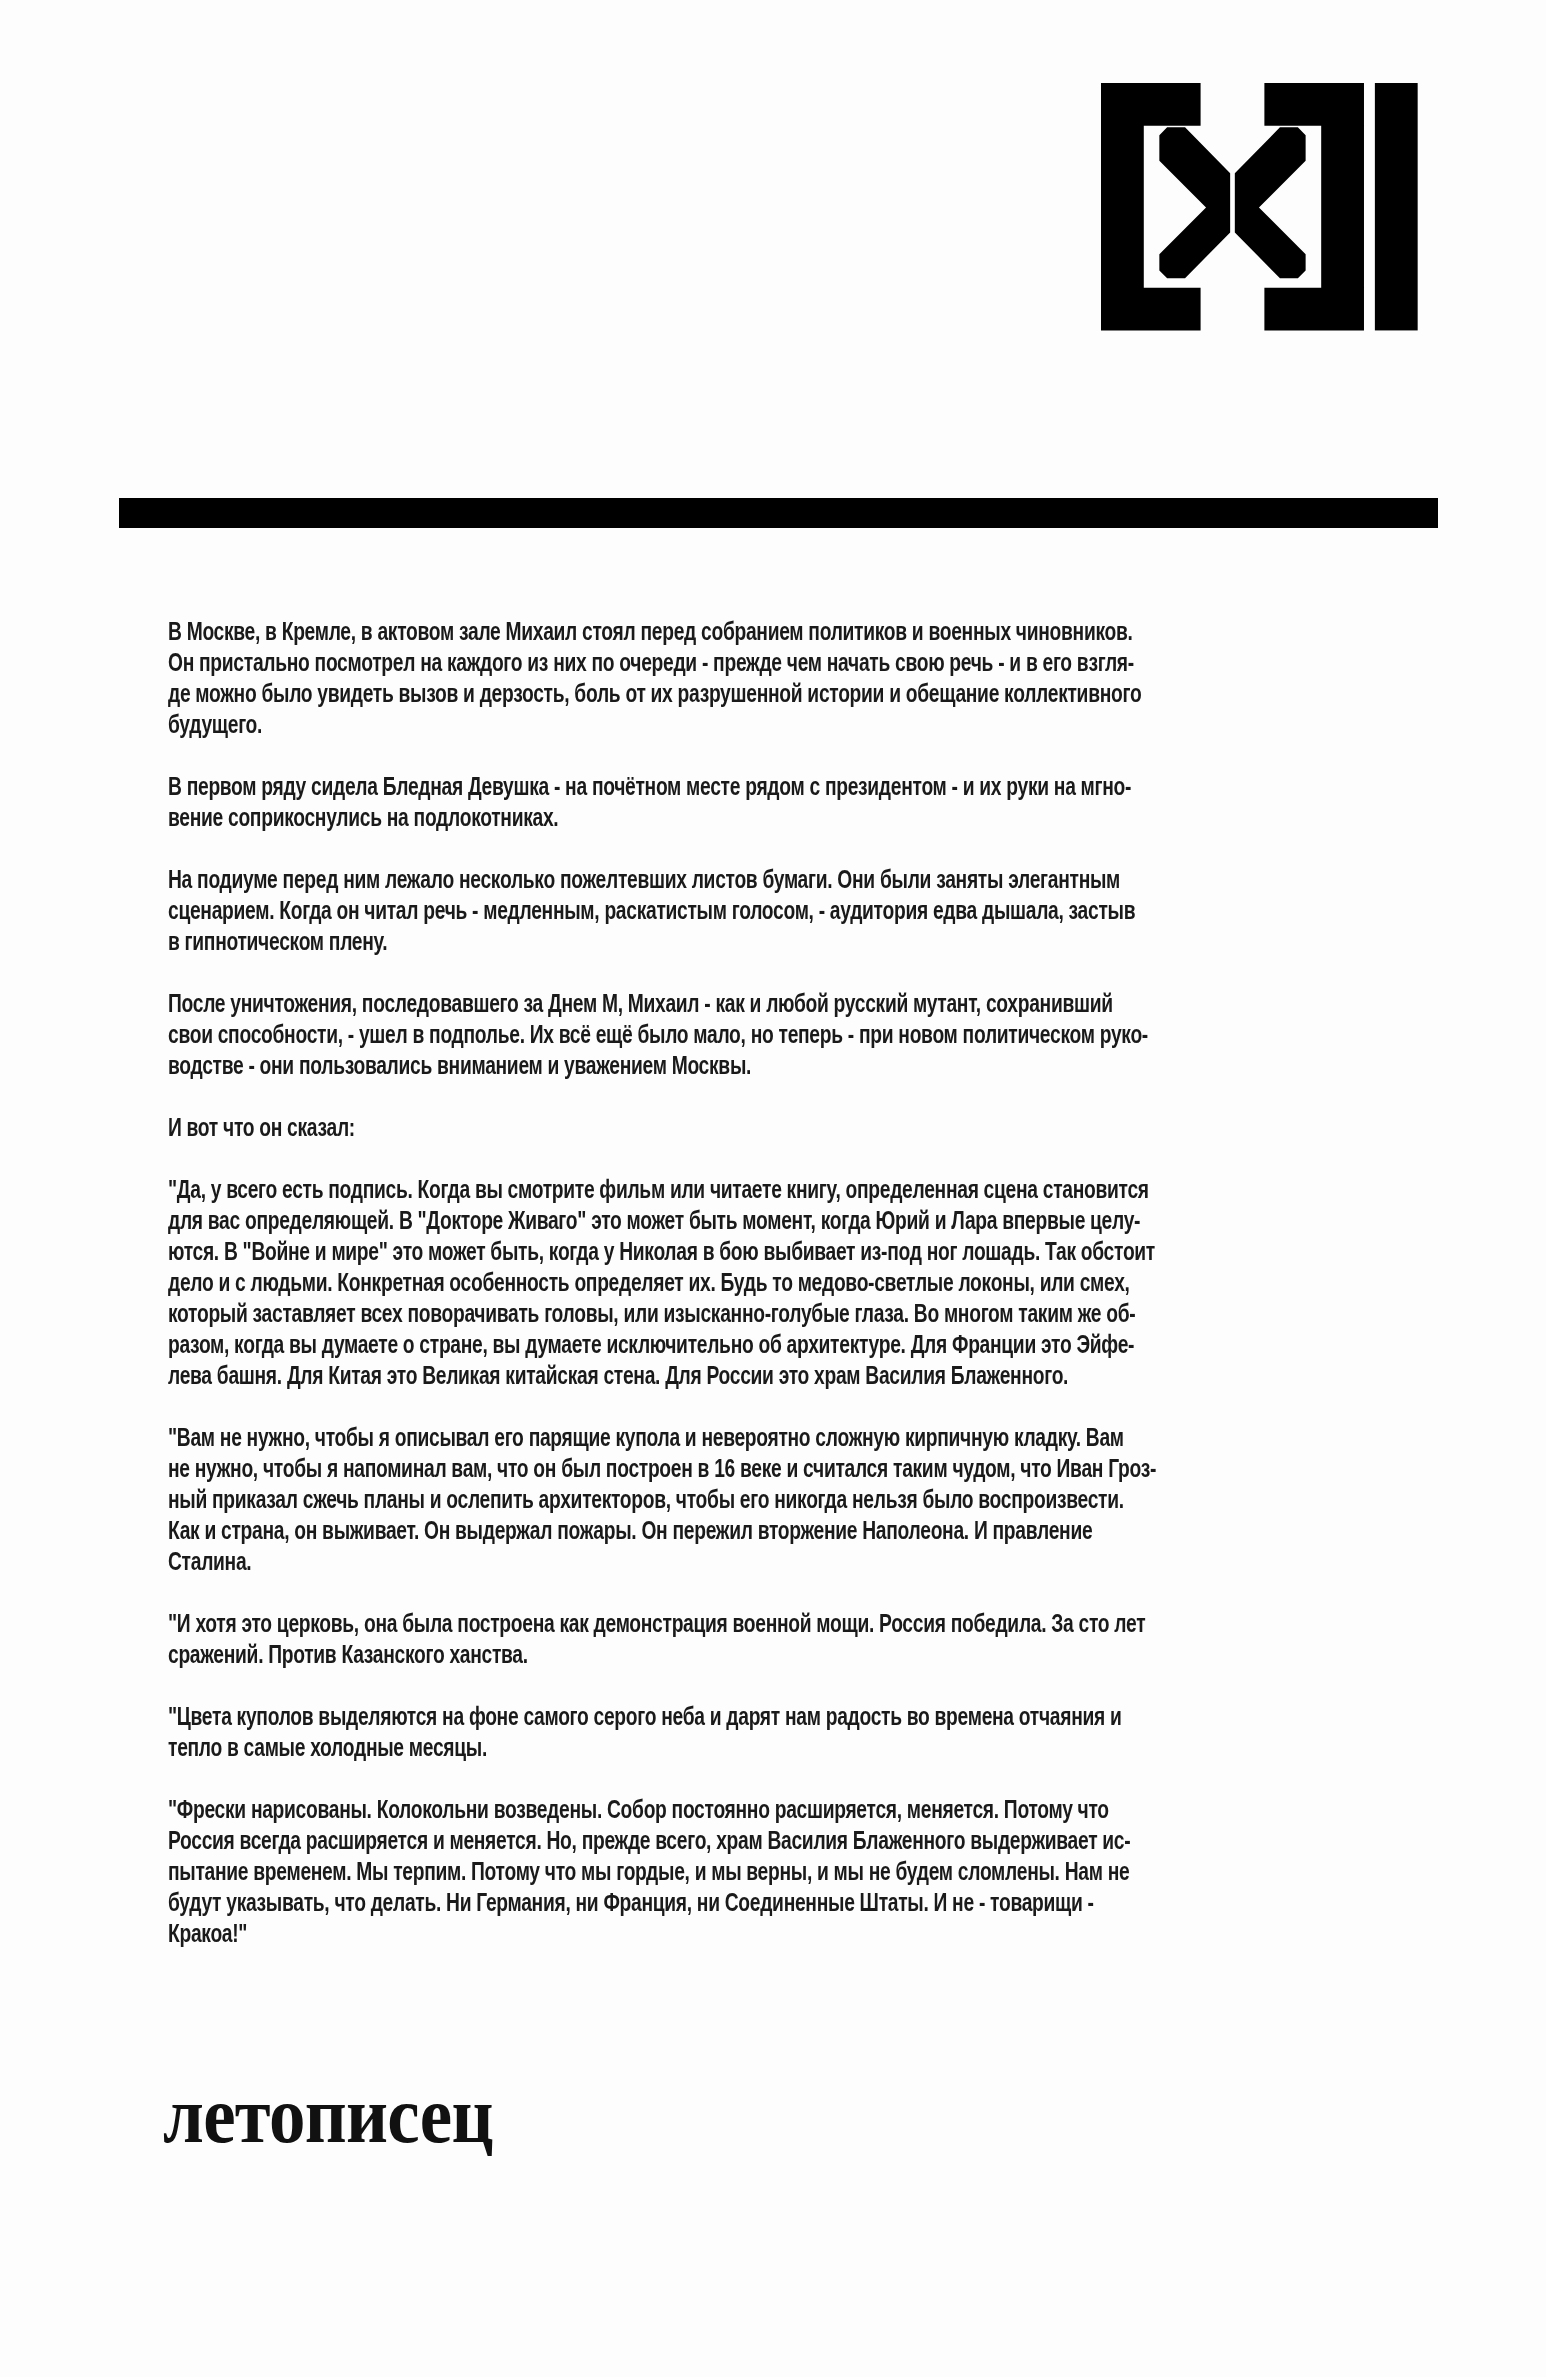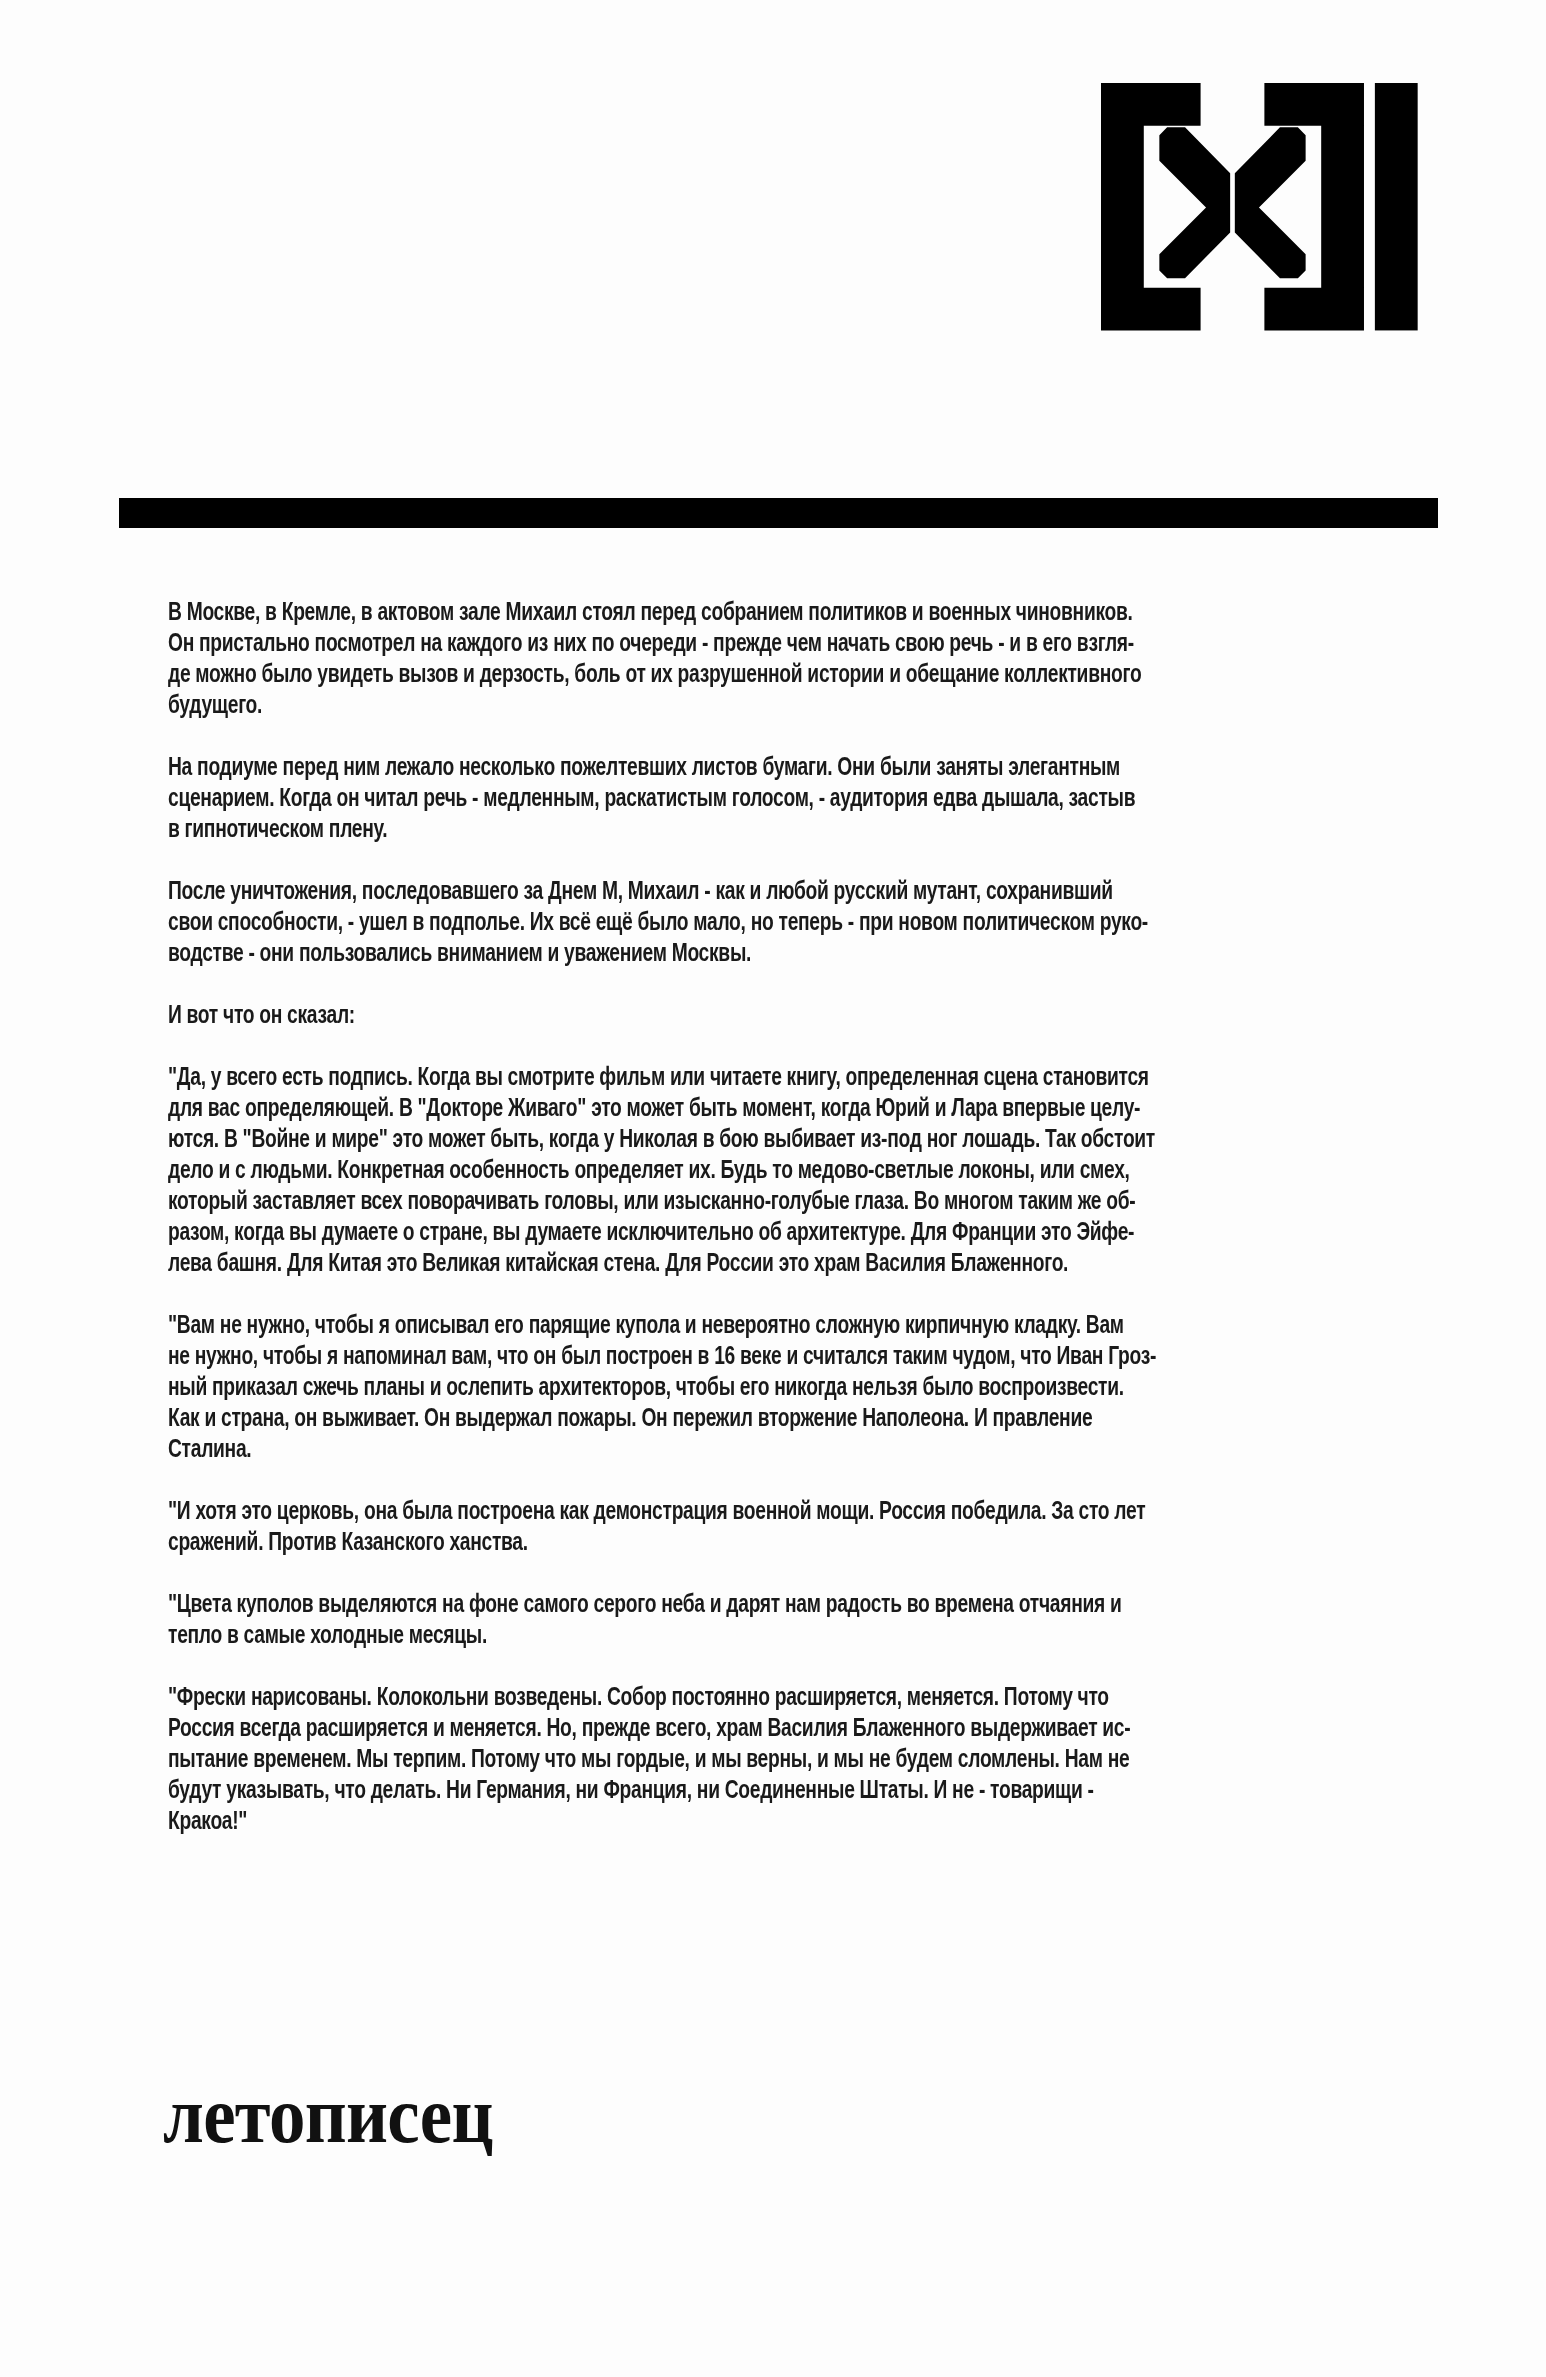--- a/index.html
+++ b/index.html
@@ -4,21 +4,21 @@
 <style>
   html, body { margin: 0; padding: 0; }
   body {
     width: 1547px; height: 2377px; position: relative; overflow: hidden;
     background: #fdfdfd;
     font-family: "Liberation Sans", "DejaVu Sans", sans-serif;
     color: #1a1a1a;
   }
   .logo { position: absolute; left: 1101px; top: 83px; width: 319px; height: 249px; }
   .rule-bar { position: absolute; left: 119px; top: 498px; width: 1319px; height: 30px; background: #000; }
-  .body-text { position: absolute; left: 168px; top: 596px; width: 1276px; }
+  .body-text { position: absolute; left: 168px; top: 616px; width: 1276px; }
   .para { margin: 0 0 31px 0; }
   .line {
     display: block; height: 31px; line-height: 31px; white-space: nowrap;
     font-size: 26px; font-weight: bold; letter-spacing: -0.4px;
     transform-origin: 0 50%; transform: scaleX(0.74);
   }
   .signature {
     position: absolute; left: 163px; top: 2069px;
     font-family: "Liberation Serif", "DejaVu Serif", serif;
     font-weight: bold; font-size: 81px; line-height: 93px; color: #111;
@@ -45,20 +45,24 @@
 </div>
 
 <div class="rule-bar"></div>
 
 <div class="body-text" id="body-text">
     <div class="para">
       <span class="line">В Москве, в Кремле, в актовом зале Михаил стоял перед собранием политиков и военных чиновников.</span>
       <span class="line">Он пристально посмотрел на каждого из них по очереди - прежде чем начать свою речь - и в его взгля-</span>
       <span class="line">де можно было увидеть вызов и дерзость, боль от их разрушенной истории и обещание коллективного</span>
       <span class="line">будущего.</span>
+    </div>
+    <div class="para">
+      <span class="line">В первом ряду сидела Бледная Девушка - на почётном месте рядом с президентом - и их руки на мгно-</span>
+      <span class="line">вение соприкоснулись на подлокотниках.</span>
     </div>
     <div class="para">
       <span class="line">На подиуме перед ним лежало несколько пожелтевших листов бумаги. Они были заняты элегантным</span>
       <span class="line">сценарием. Когда он читал речь - медленным, раскатистым голосом, - аудитория едва дышала, застыв</span>
       <span class="line">в гипнотическом плену.</span>
     </div>
     <div class="para">
       <span class="line">После уничтожения, последовавшего за Днем М, Михаил - как и любой русский мутант, сохранивший</span>
       <span class="line">свои способности, - ушел в подполье. Их всё ещё было мало, но теперь - при новом политическом руко-</span>
       <span class="line">водстве - они пользовались вниманием и уважением Москвы.</span>

